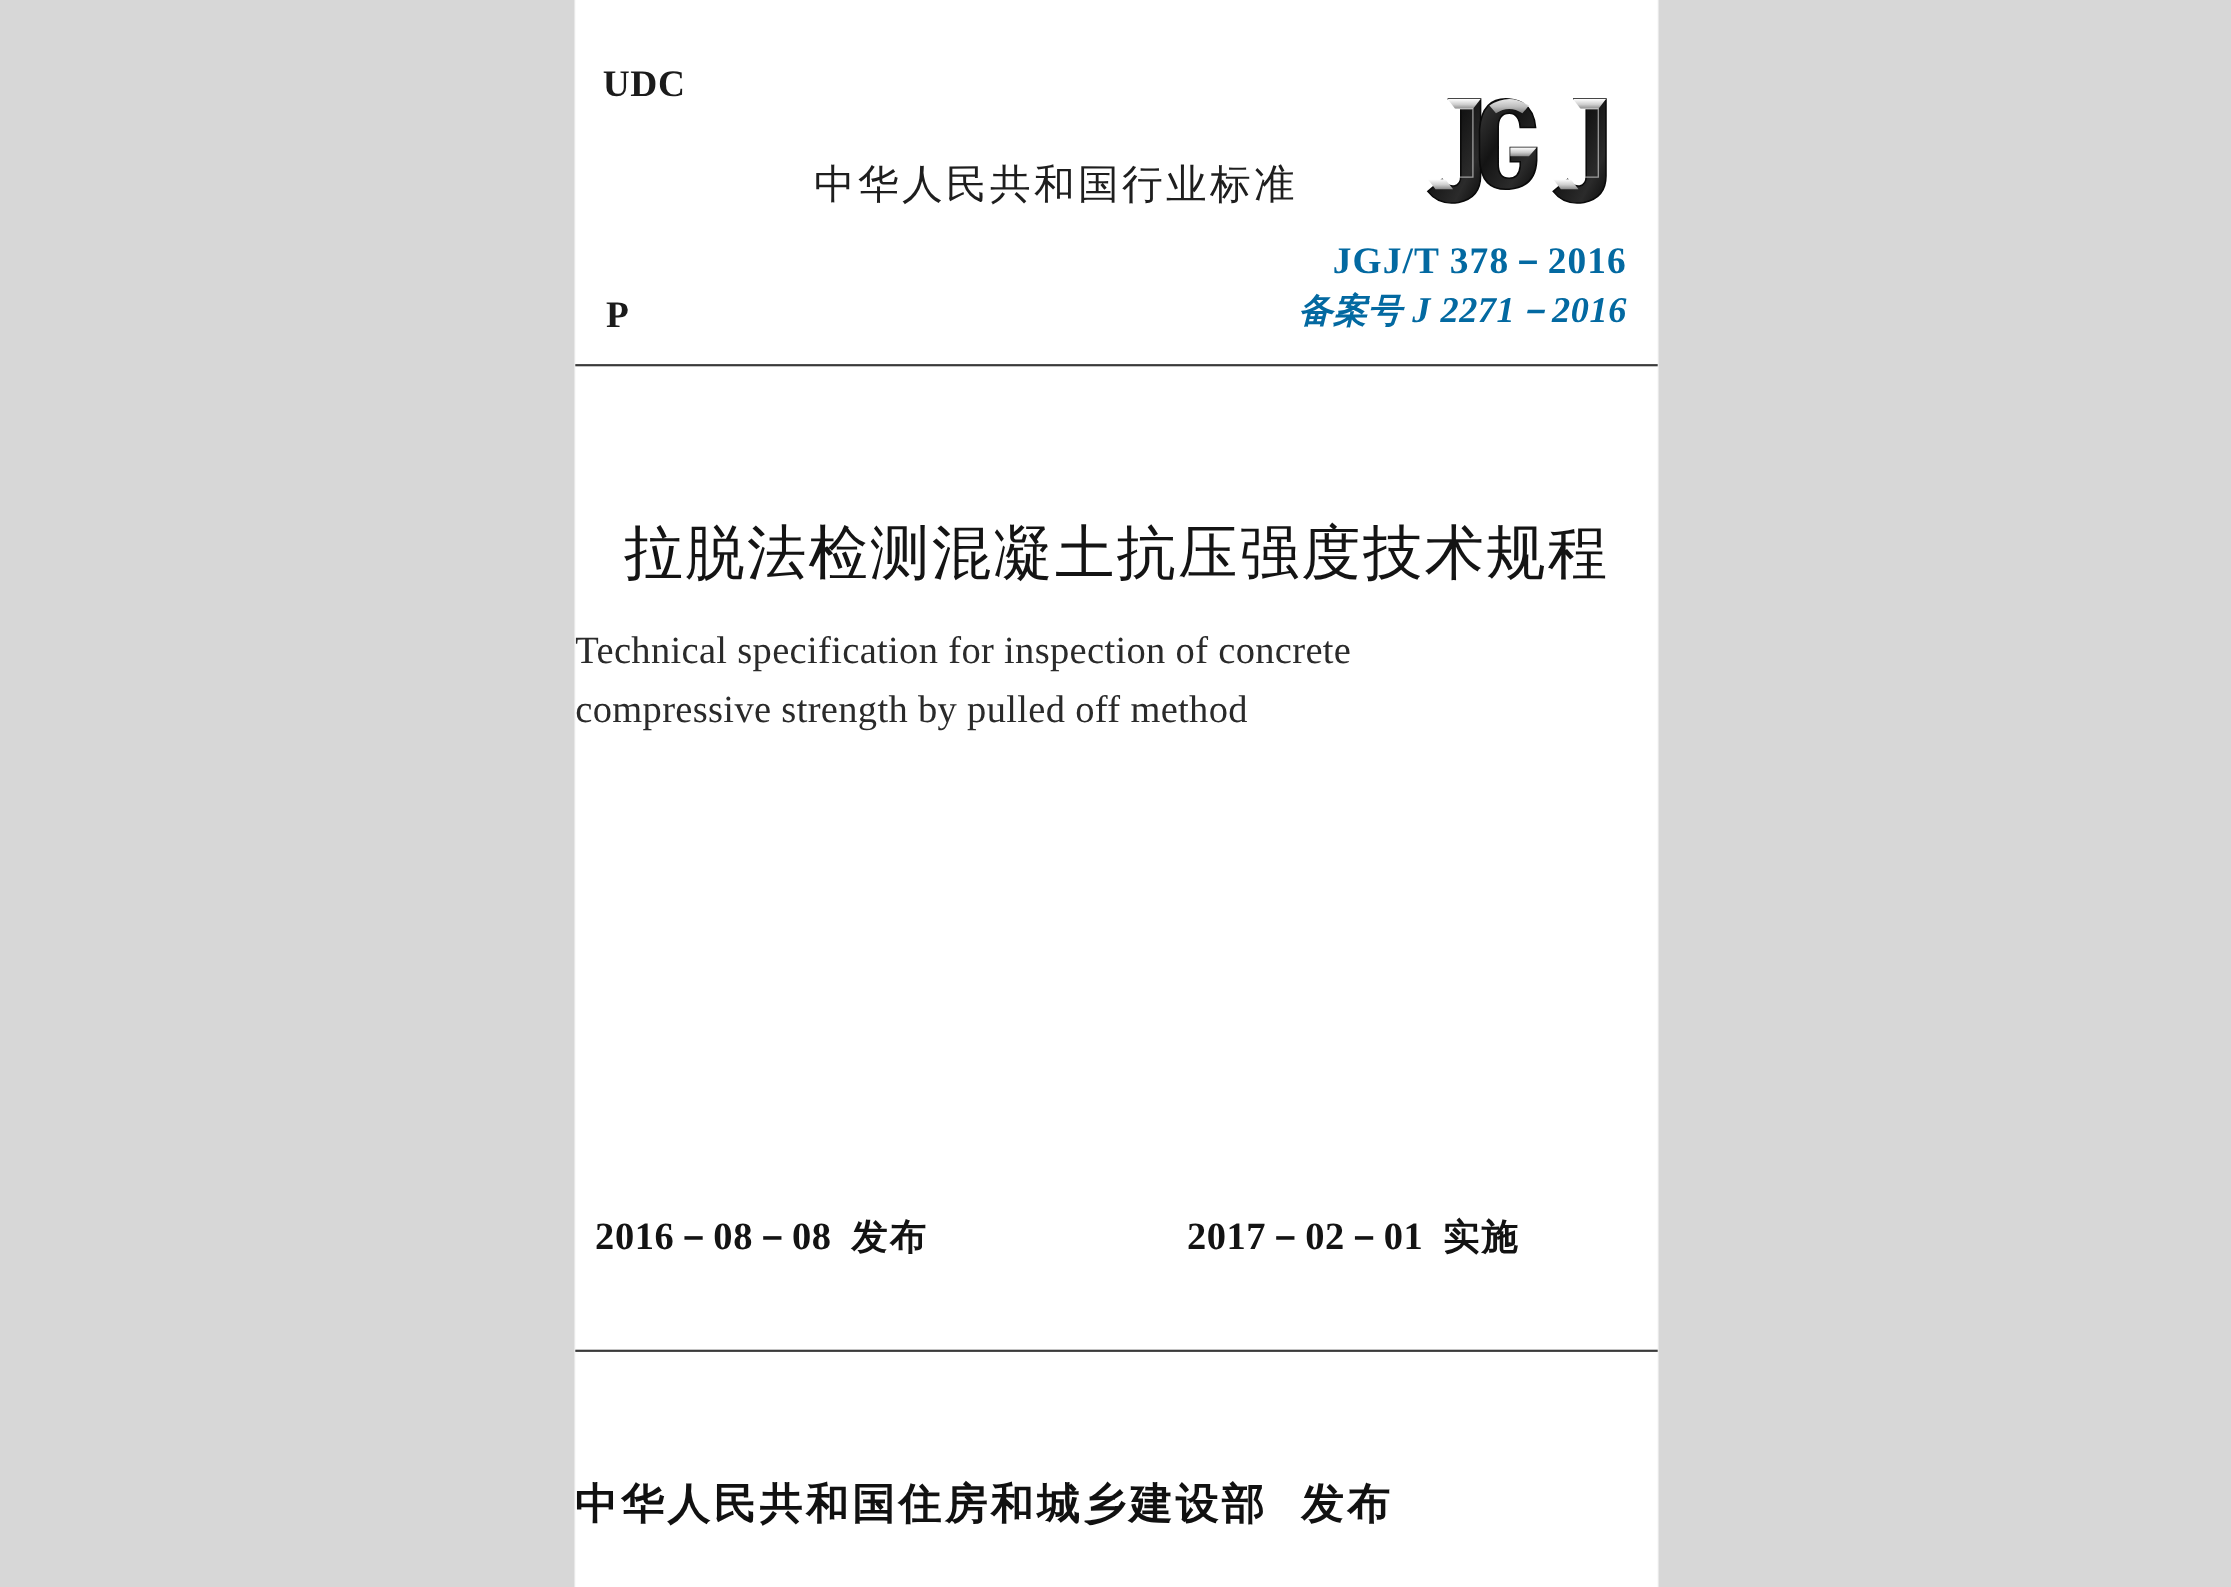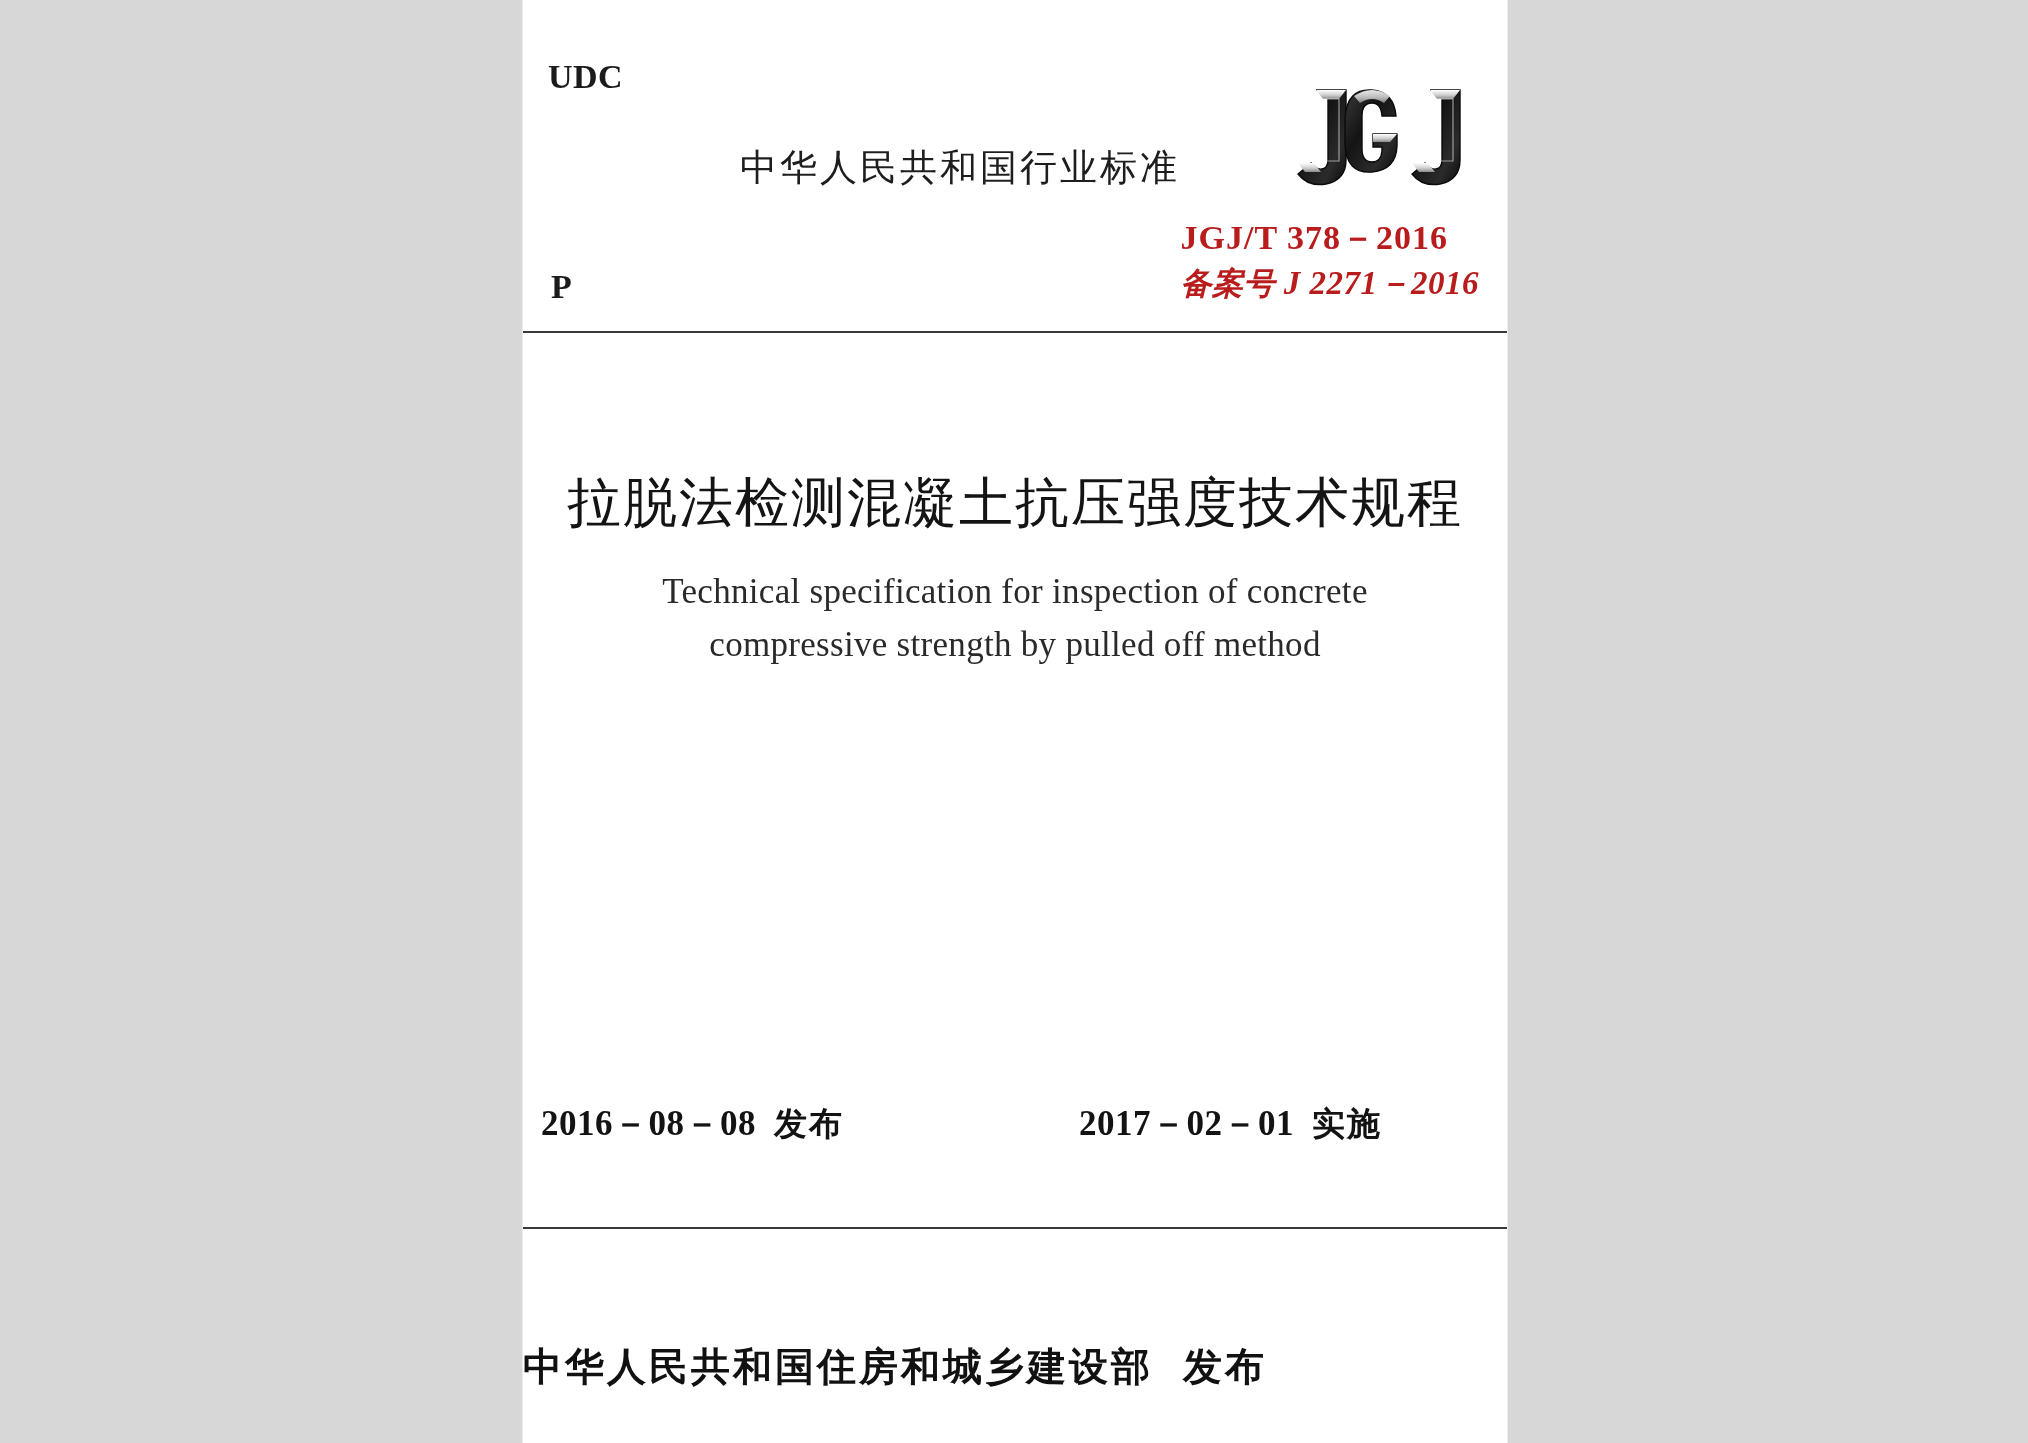--- a/index.html
+++ b/index.html
@@ -69,21 +69,22 @@
     width: 200px;
     height: 130px;
   }
   .jgj-logo svg { display: block; width: 200px; height: 130px; }
 
   
   .numbers {
     position: absolute;
     right: 28px;
     top: 216px;
-    color: #b91c1c;
+    text-align: right;
+    color: #0369a1;
   }
   .numbers .line1 {
     font-size: 34px;
     font-weight: bold;
     letter-spacing: 1px;
     white-space: nowrap;
     line-height: 1.28;
   }
   .numbers .line2 {
     font-size: 33px;
@@ -124,21 +125,20 @@
     font-family: "DejaVu Sans", "Liberation Sans", sans-serif;
     font-weight: 500;
     white-space: nowrap;
   }
 
   .title-en {
     position: absolute;
     left: 0;
     top: 565px;
     width: 984px;
-    text-align: center;
     color: #2a2a2a;
   }
   .title-en .en-line {
     font-size: 35px;
     line-height: 1.52;
     letter-spacing: 0.3px;
     font-family: "Liberation Serif", "DejaVu Serif", serif;
   }
 
   

